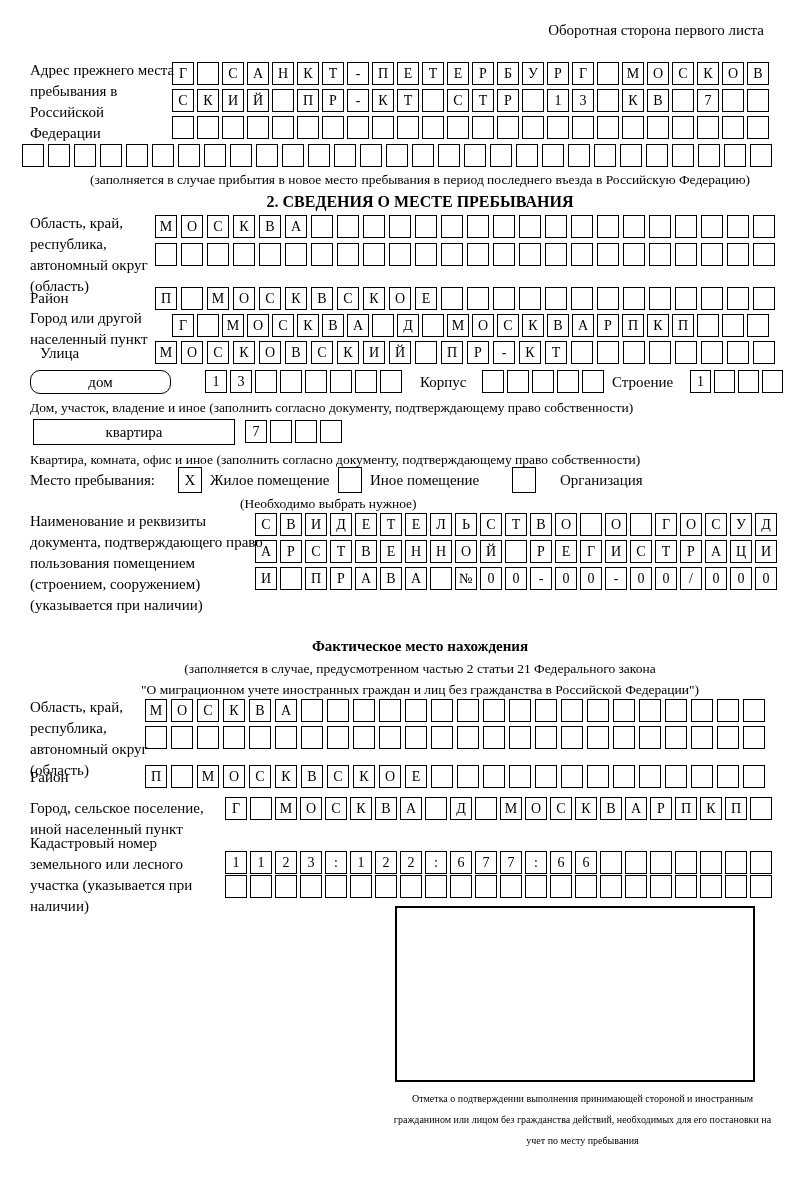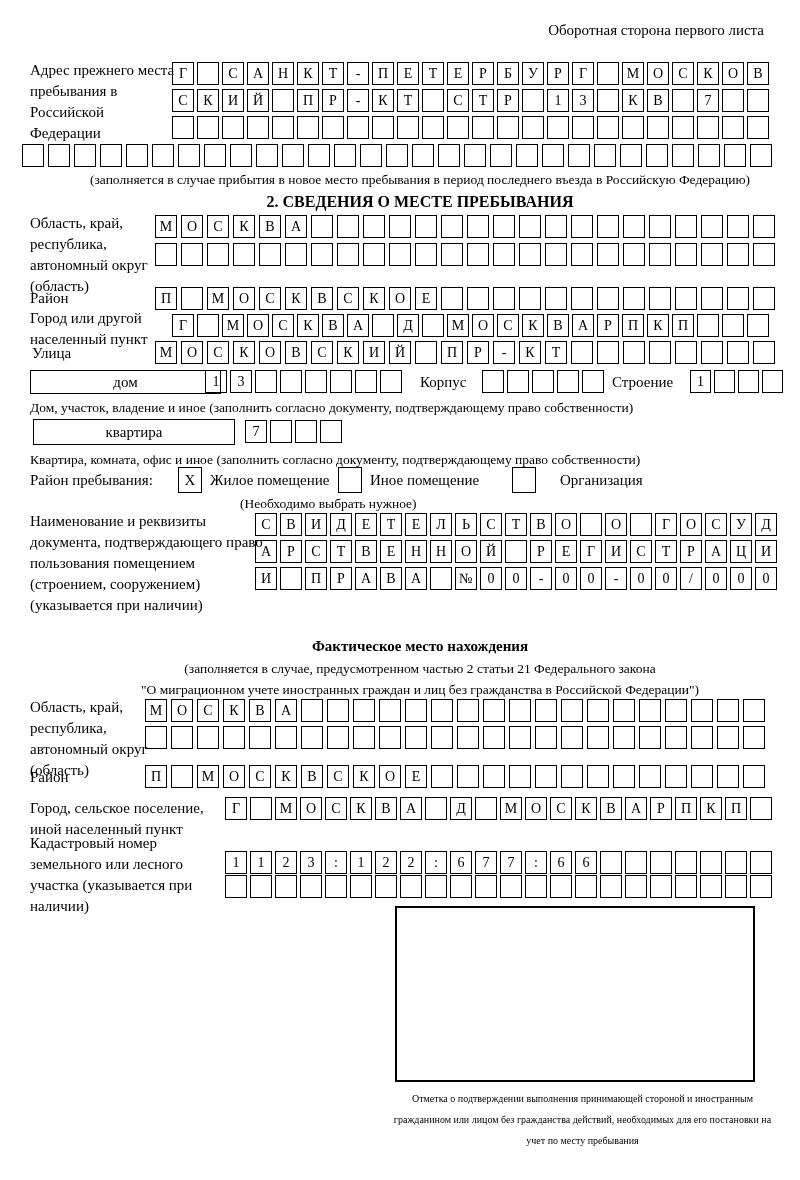--- a/index.html
+++ b/index.html
@@ -255,21 +255,21 @@
       <span class="cell">А</span>
       <span class="cell">Р</span>
       <span class="cell">П</span>
       <span class="cell">К</span>
       <span class="cell">П</span>
       <span class="cell"></span>
       <span class="cell"></span>
       <span class="cell"></span>
     </div>
 
-  <div class="abs lbl" style="left:32px; top:343px;">Улица</div>
+  <div class="abs lbl" style="left:40px; top:343px;">Улица</div>
   <div class="abs cells-row g4" style="left:155px; top:341px;">
       <span class="cell">М</span>
       <span class="cell">О</span>
       <span class="cell">С</span>
       <span class="cell">К</span>
       <span class="cell">О</span>
       <span class="cell">В</span>
       <span class="cell">С</span>
       <span class="cell">К</span>
       <span class="cell">И</span>
@@ -283,21 +283,21 @@
       <span class="cell"></span>
       <span class="cell"></span>
       <span class="cell"></span>
       <span class="cell"></span>
       <span class="cell"></span>
       <span class="cell"></span>
       <span class="cell"></span>
       <span class="cell"></span>
     </div>
 
-  <div class="abs label-box" style="left:30px; top:370px; width:191px; height:24px;">дом</div>
+  <div class="abs label-box" style="left:30px; top:370px; width:141px; height:24px;border-radius:10px;">дом</div>
   <div class="abs cells-row" style="left:205px; top:370px;">
       <span class="cell">1</span>
       <span class="cell">3</span>
       <span class="cell"></span>
       <span class="cell"></span>
       <span class="cell"></span>
       <span class="cell"></span>
       <span class="cell"></span>
       <span class="cell"></span>
     </div>
@@ -320,21 +320,21 @@
 
   <div class="abs small" style="left:30px; top:398px; width:740px;">Дом, участок, владение и иное (заполнить согласно документу, подтверждающему право собственности)</div>
   <div class="abs cells-row" style="left:245px; top:420px;">
       <span class="cell">7</span>
       <span class="cell"></span>
       <span class="cell"></span>
       <span class="cell"></span>
     </div>
   <div class="abs small" style="left:30px; top:450px; width:740px;">Квартира, комната, офис и иное (заполнить согласно документу, подтверждающему право собственности)</div>
 
-  <div class="abs lbl" style="left:30px; top:470px;">Район пребывания:</div>
+  <div class="abs lbl" style="left:30px; top:470px;">Место пребывания:</div>
   <div class="abs checkbox" style="left:178px; top:467px;">X</div>
   <div class="abs lbl" style="left:210px; top:470px;">Жилое помещение</div>
   <div class="abs checkbox" style="left:338px; top:467px;"></div>
   <div class="abs lbl" style="left:370px; top:470px;">Иное помещение</div>
   <div class="abs checkbox" style="left:512px; top:467px;"></div>
   <div class="abs lbl" style="left:560px; top:470px;">Организация</div>
   <div class="abs small" style="left:240px; top:494px;">(Необходимо выбрать нужное)</div>
 
   <div class="abs lbl" style="left:30px; top:511px; width:235px;">Наименование и реквизиты документа, подтверждающего право пользования помещением (строением, сооружением) (указывается при наличии)</div>
   <div class="abs cells-row" style="left:255px; top:513px;">

